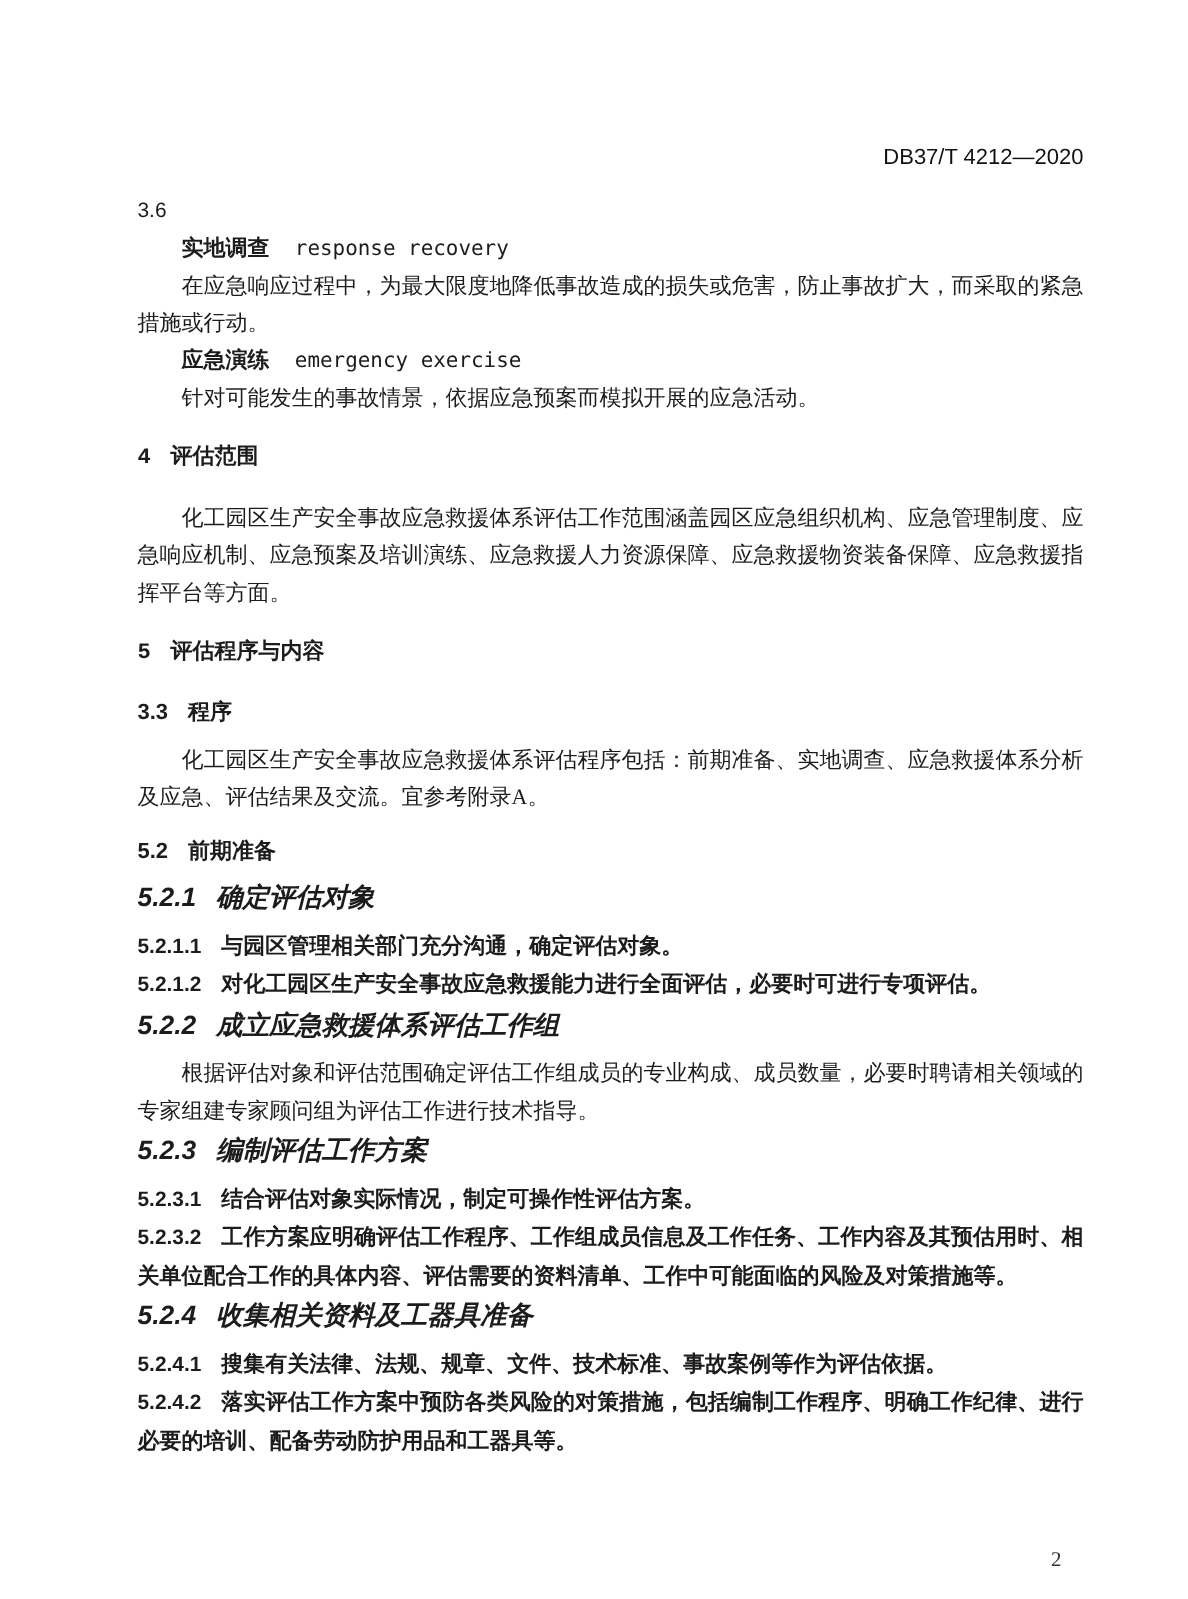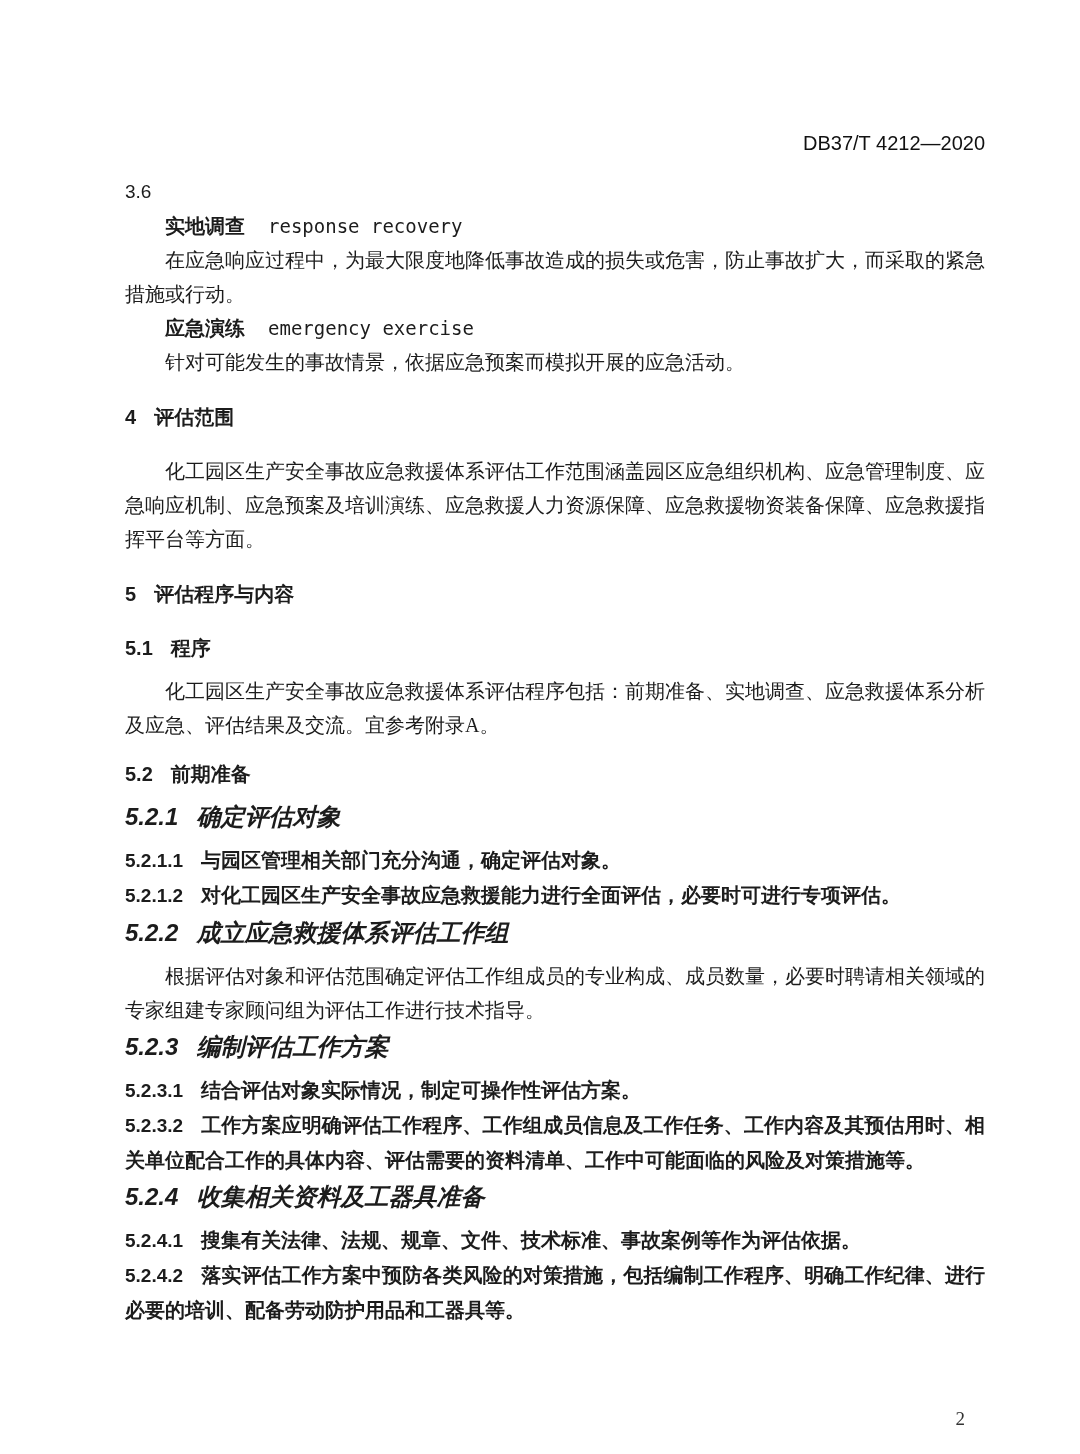--- a/index.html
+++ b/index.html
@@ -44,21 +44,21 @@
     text-align: justify;
     text-indent: 2em;
   }
   .clause-no {
     font-family: "Liberation Sans", "DejaVu Sans", sans-serif;
     font-size: 19px;
     line-height: 34px;
     margin-top: 11px;
   }
   .h1 {
-    font-family: Liberation Sans, sans-serif;
+    font-family: Liberation Mono, monospace;
     font-weight: bold;
     font-size: 20px;
     line-height: 34px;
     margin-top: 21px;
     margin-bottom: 20px;
   }
   .h2 {
     font-family: "Liberation Sans", "DejaVu Sans", sans-serif;
     font-weight: bold;
     font-size: 20px;
@@ -123,21 +123,21 @@
   <h2 class="h1">
     <span class="num">4</span><span class="title">评估范围</span>
   </h2>
   <p class="para">化工园区生产安全事故应急救援体系评估工作范围涵盖园区应急组织机构、应急管理制度、应急响应机制、应急预案及培训演练、应急救援人力资源保障、应急救援物资装备保障、应急救援指挥平台等方面。</p>
 
   <h2 class="h1">
     <span class="num">5</span><span class="title">评估程序与内容</span>
   </h2>
 
   <h3 class="h2">
-    <span class="num">5.1</span><span class="title">程序</span>
+    <span class="num">3.3</span><span class="title">程序</span>
   </h3>
   <p class="para">化工园区生产安全事故应急救援体系评估程序包括：前期准备、实地调查、应急救援体系分析及应急、评估结果及交流。宜参考附录A。</p>
 
   <h3 class="h2">
     <span class="num">5.2</span><span class="title">前期准备</span>
   </h3>
 
   <h4 class="h3">
     <span class="num">5.2.1</span><span class="title">确定评估对象</span>
   </h4>

